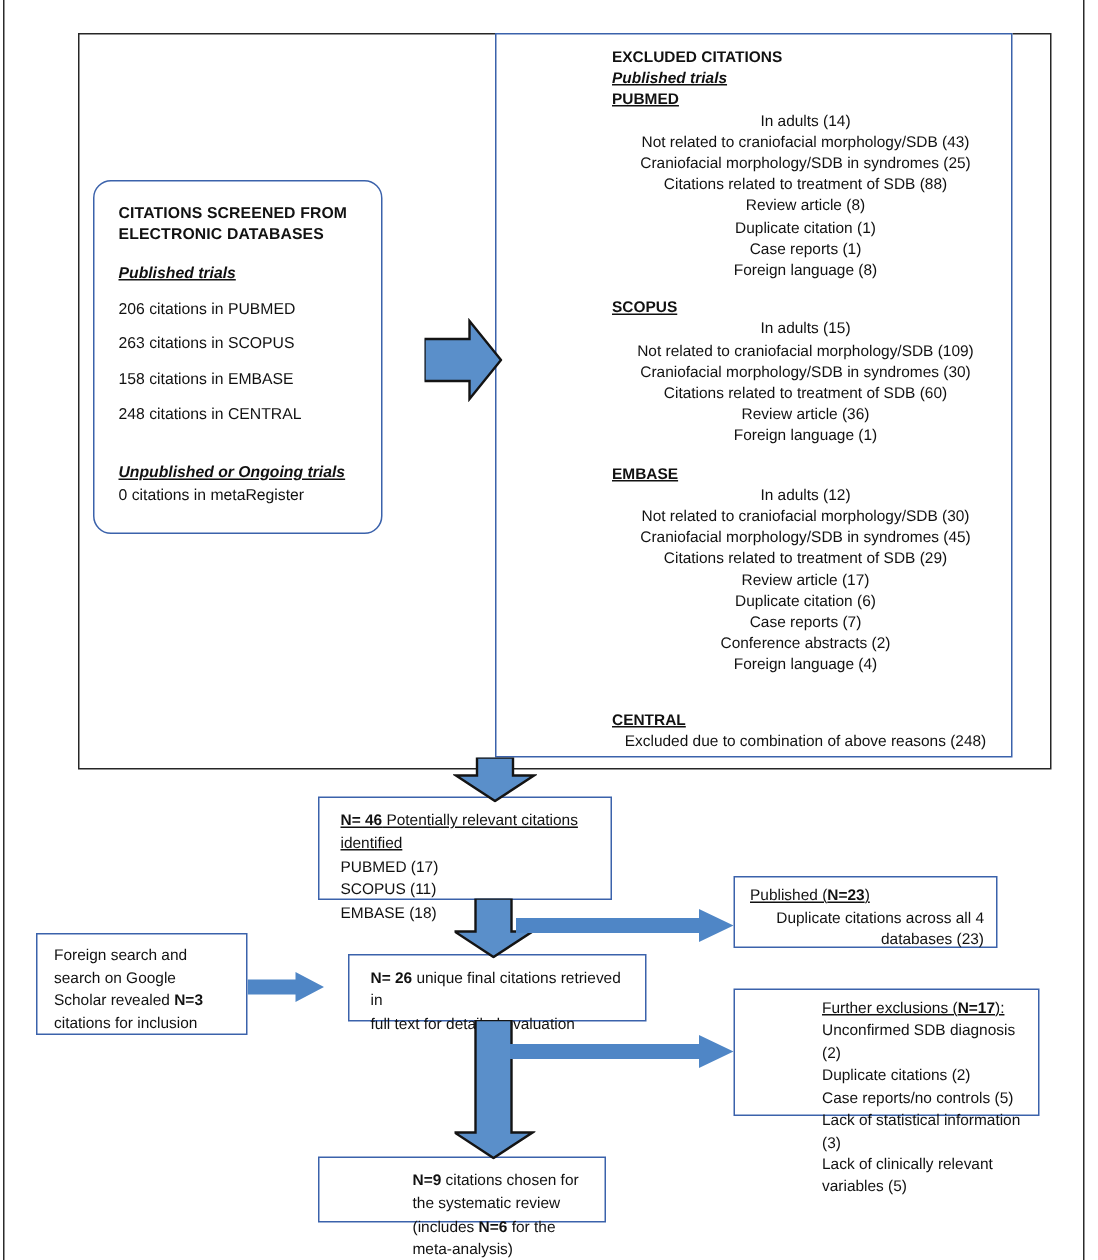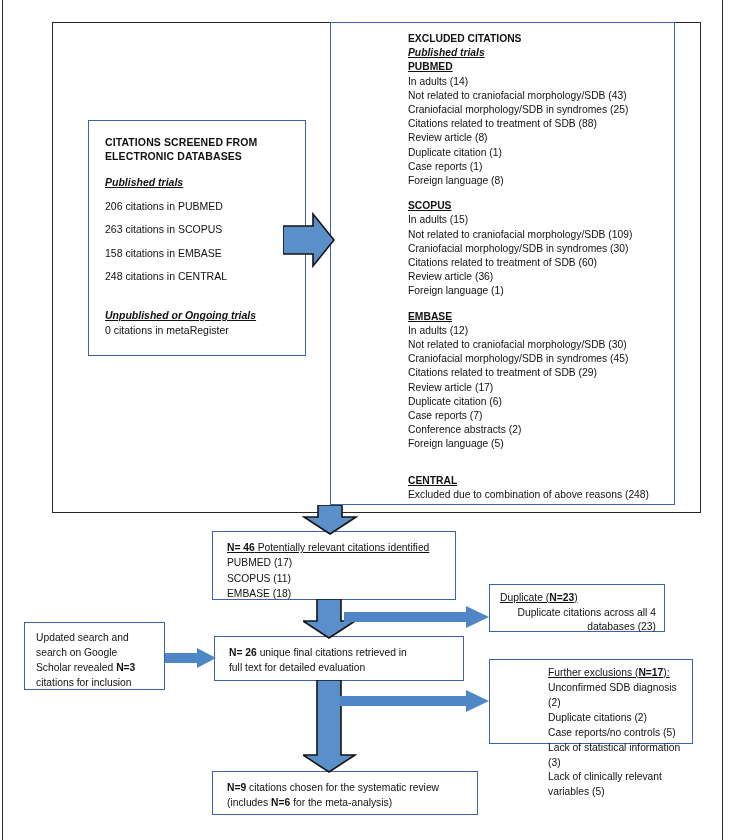--- a/index.html
+++ b/index.html
@@ -38,42 +38,42 @@
     color:#111;
   }
   .box .pad{padding:8px 10px;}
 
   
   .b{font-weight:bold;}
   .biu{font-weight:bold;font-style:italic;text-decoration:underline;}
 
   
   #box-screened{
-    left:88px;top:120px;width:218px;height:236px;
+    left:62px;top:120px;width:193px;height:236px;border-radius:12px;
   }
   #box-screened .pad{padding:14px 14px 10px 16px;}
   #box-screened .title{font-weight:bold;font-size:10.5px;line-height:1.35;letter-spacing:.1px;}
   #box-screened .sub{margin-top:14px;font-weight:bold;font-style:italic;text-decoration:underline;font-size:10.5px;}
   #box-screened .row{margin-top:13px;font-size:10.5px;}
   #box-screened .sub2{margin-top:28px;font-weight:bold;font-style:italic;text-decoration:underline;font-size:10.5px;}
   #box-screened .row2{margin-top:5px;font-size:10.5px;}
 
   
   #box-excluded{
     left:330px;top:22px;width:345px;height:483px;
   }
   #box-excluded .pad{padding:9px 8px 8px 77px;}
   #box-excluded .hdr{font-weight:bold;font-size:10.3px;line-height:1.38;}
   #box-excluded .grp{font-weight:bold;text-decoration:underline;font-size:10.3px;line-height:1.38;}
-  #box-excluded .it{font-size:10.3px;line-height:1.38;}
+  #box-excluded .it{font-size:10.3px;line-height:1.38;text-align:center;}
   #box-excluded .gap{height:11px;}
 
   
   #box-relevant{
-    left:212px;top:531px;width:244px;height:69px;
+    left:212px;top:531px;width:196px;height:69px;
   }
   #box-relevant .pad{padding:8px 8px 6px 14px;}
   #box-relevant .l1{font-size:10.3px;text-decoration:underline;line-height:1.5;}
   #box-relevant .li{font-size:10.3px;line-height:1.5;}
 
   
   #box-excl23{
     left:489px;top:584px;width:176px;height:48px;
   }
   #box-excl23 .pad{padding:6px 8px 6px 10px;}
@@ -82,36 +82,36 @@
 
   
   #box-updated{
     left:24px;top:622px;width:141px;height:68px;
   }
   #box-updated .pad{padding:8px 8px 6px 11px;}
   #box-updated .li{font-size:10.3px;line-height:1.45;}
 
   
   #box-unique{
-    left:214px;top:636px;width:250px;height:45px;
+    left:232px;top:636px;width:199px;height:45px;
   }
   #box-unique .pad{padding:8px 8px 6px 14px;}
   #box-unique .li{font-size:10.3px;line-height:1.5;}
 
   
   #box-further{
     left:489px;top:659px;width:204px;height:85px;padding-left:48px;
   }
   #box-further .pad{padding:6px 6px 6px 10px;}
   #box-further .l1{font-size:10.3px;text-decoration:underline;line-height:1.45;}
   #box-further .li{font-size:10.3px;line-height:1.45;}
 
   
   #box-final{
-    left:212px;top:771px;width:266px;height:44px;
+    left:212px;top:771px;width:192px;height:44px;padding-left:48px;
   }
   #box-final .pad{padding:8px 8px 6px 14px;}
   #box-final .li{font-size:10.3px;line-height:1.5;}
 
   
   .arrow{position:absolute;}
   .arrow svg{display:block;}
 </style>
 </head>
 <body>
@@ -168,21 +168,21 @@
 
       <div class="grp">EMBASE</div>
       <div class="it">In adults (12)</div>
       <div class="it">Not related to craniofacial morphology/SDB (30)</div>
       <div class="it">Craniofacial morphology/SDB in syndromes (45)</div>
       <div class="it">Citations related to treatment of SDB (29)</div>
       <div class="it">Review article (17)</div>
       <div class="it">Duplicate citation (6)</div>
       <div class="it">Case reports (7)</div>
       <div class="it">Conference abstracts (2)</div>
-      <div class="it">Foreign language (5)</div>
+      <div class="it">Foreign language (4)</div>
 
       <div class="gap"></div>
       <div class="gap"></div>
 
       <div class="grp">CENTRAL</div>
       <div class="it">Excluded due to combination of above reasons (248)</div>
     </div>
   </div>
 
   <div class="box" id="box-relevant">
@@ -192,30 +192,30 @@
       </div>
       <div class="li">PUBMED (17)</div>
       <div class="li">SCOPUS (11)</div>
       <div class="li">EMBASE (18)</div>
     </div>
   </div>
 
   <div class="box" id="box-excl23">
     <div class="pad">
       <div class="l1">
-        <span>Duplicate (</span><span class="b">N=23</span><span>)</span>
+        <span>Published (</span><span class="b">N=23</span><span>)</span>
       </div>
       <div class="li">Duplicate citations across all 4</div>
       <div class="li">databases (23)</div>
     </div>
   </div>
 
   <div class="box" id="box-updated">
     <div class="pad">
-      <div class="li">Updated search and</div>
+      <div class="li">Foreign search and</div>
       <div class="li">search on Google</div>
       <div class="li">
         <span>Scholar revealed </span><span class="b">N=3</span>
       </div>
       <div class="li">citations  for inclusion</div>
     </div>
   </div>
 
   <div class="box" id="box-unique">
     <div class="pad">

